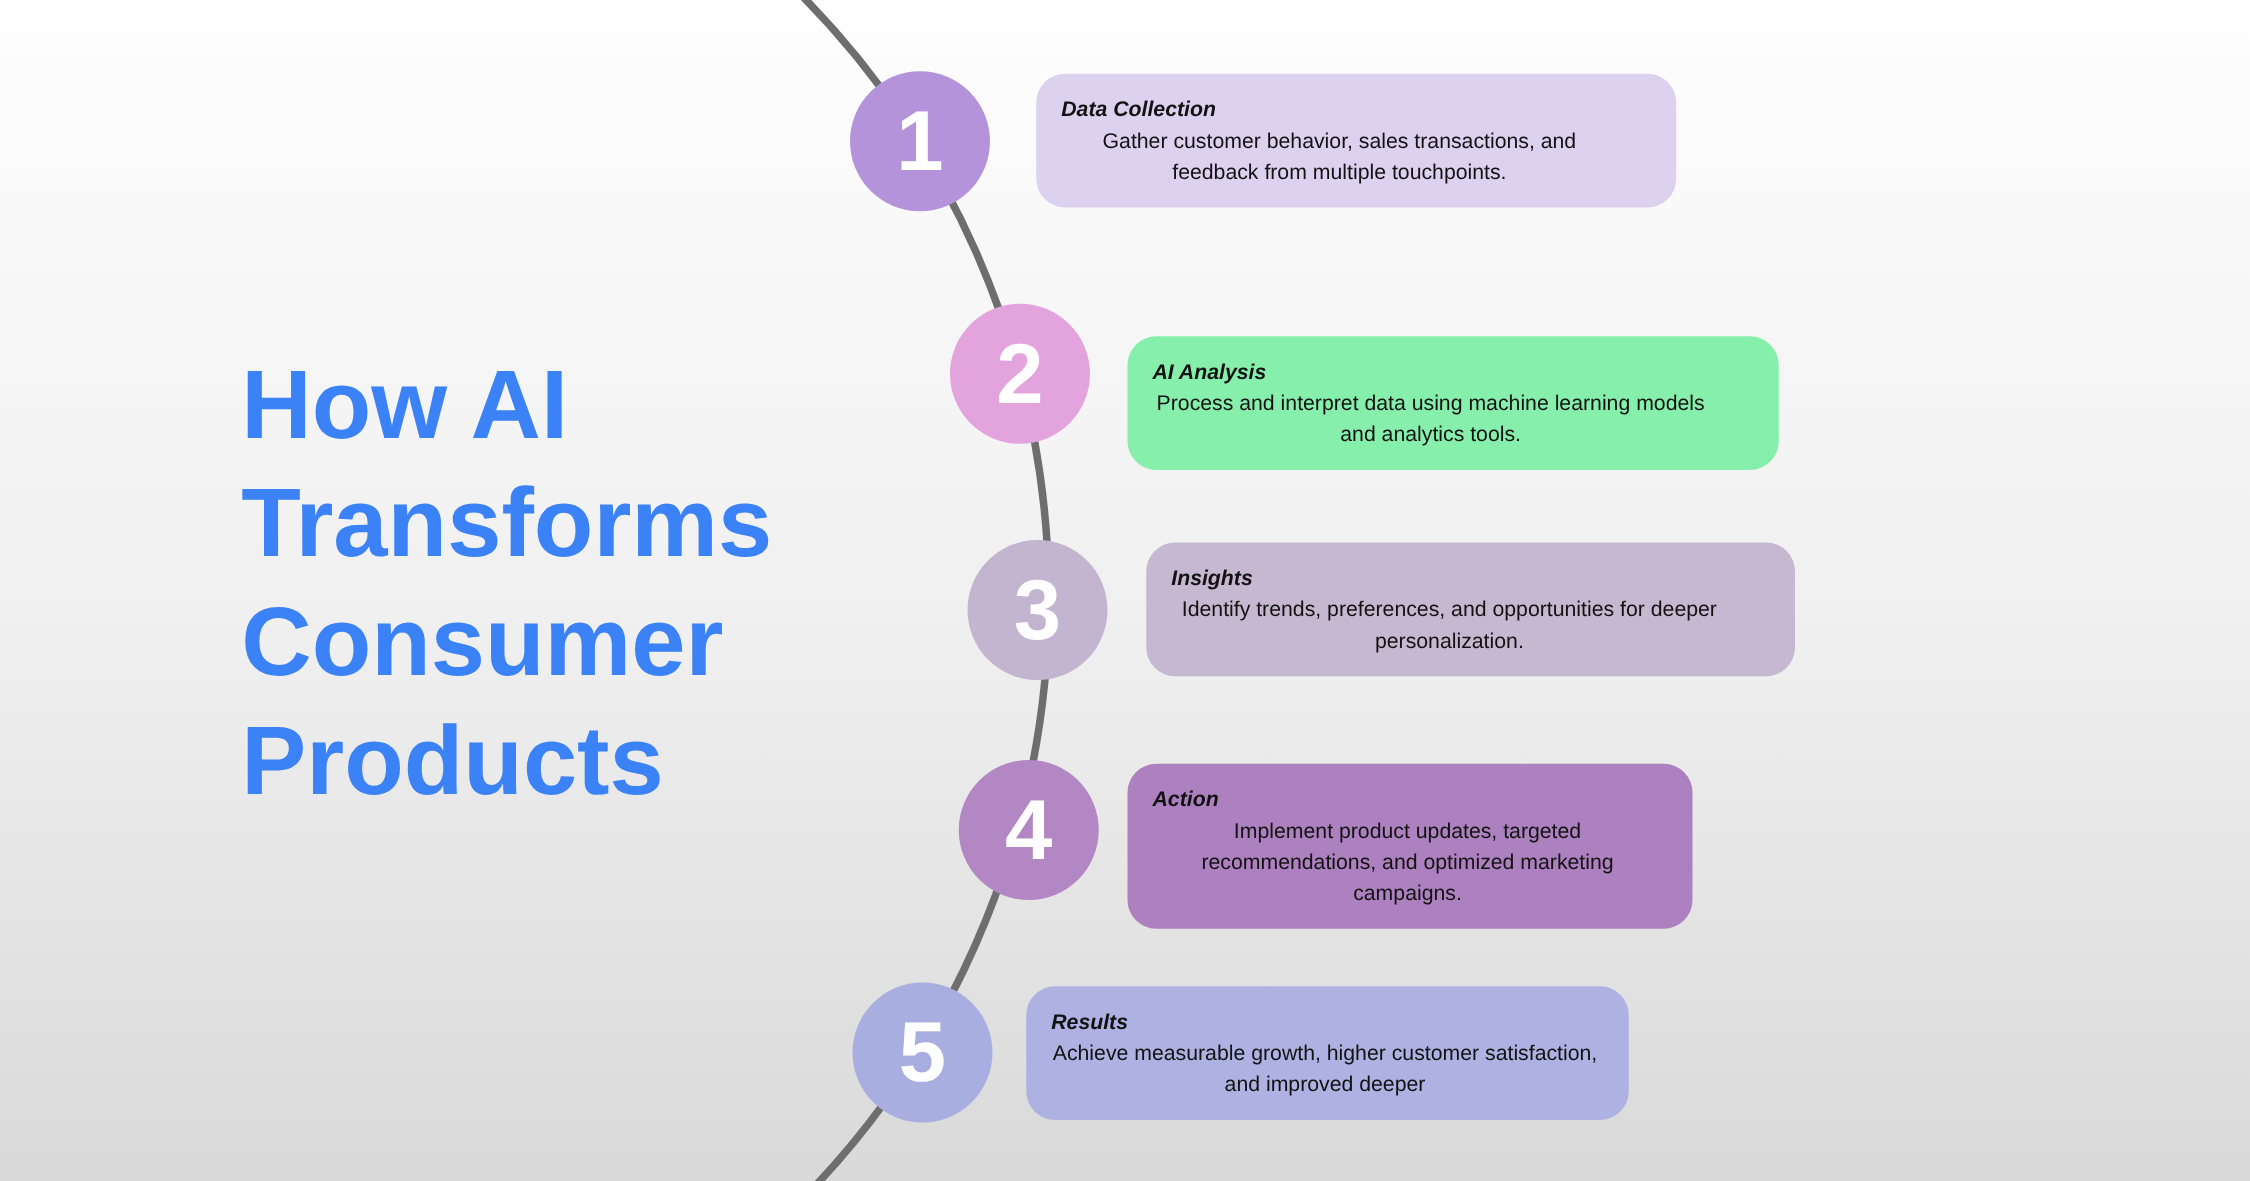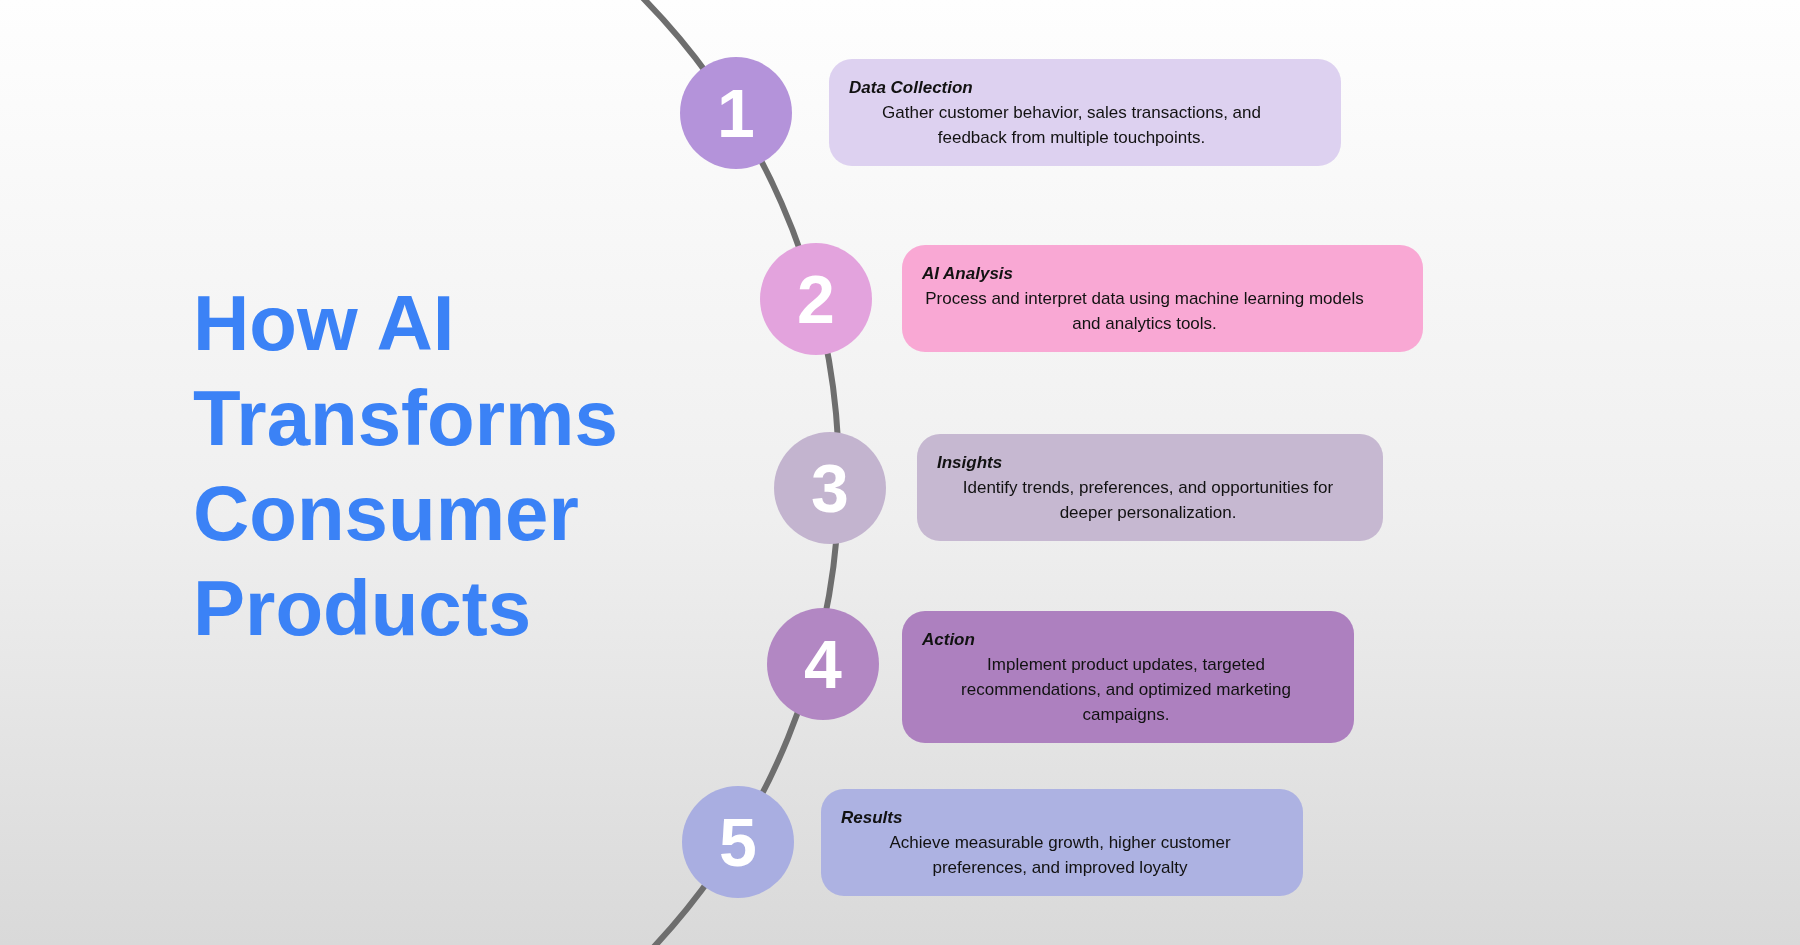--- a/index.html
+++ b/index.html
@@ -58,21 +58,21 @@
   }
   
   .step1 .circle { left: 680px; top: 57px; }
   .step2 .circle { left: 760px; top: 243px; }
   .step3 .circle { left: 774px; top: 432px; }
   .step4 .circle { left: 767px; top: 608px; }
   .step5 .circle { left: 682px; top: 786px; }
 
   .step1 .card { left: 829px; top: 59px;  width: 512px; }
   .step2 .card { left: 902px; top: 245px; width: 521px; }
-  .step3 .card { left: 917px; top: 434px; width: 466px; }
+  .step3 .card { left: 917px; top: 434px; width: 519px; }
   .step4 .card { left: 902px; top: 611px; width: 452px; }
   .step5 .card { left: 821px; top: 789px; width: 482px; }
 
   .step1 .card-body { max-width: 445px; }
   .step2 .card-body { max-width: 445px; }
   .step3 .card-body { max-width: 445px; }
   .step4 .card-body { max-width: 490px; }
   .step5 .card-body { max-width: 460px; }
 </style>
 </head>
@@ -96,21 +96,21 @@
   <div class="card" style="background: rgb(221, 209, 240);">
     <div class="card-title">Data Collection</div>
     <div class="card-body">Gather customer behavior, sales transactions, and feedback from multiple touchpoints.</div>
   </div>
 </div>
 
 <div class="step step2">
   <div class="circle" style="background: rgb(227, 163, 221);">
     <span class="num">2</span>
   </div>
-  <div class="card" style="background: #f9a8d4;">
+  <div class="card" style="background: #86efac; margin-top: 24px;">
     <div class="card-title">AI Analysis</div>
     <div class="card-body">Process and interpret data using machine learning models and analytics tools.</div>
   </div>
 </div>
 
 <div class="step step3">
   <div class="circle" style="background: rgb(195, 180, 207);">
     <span class="num">3</span>
   </div>
   <div class="card" style="background: rgb(198, 184, 209);">
@@ -128,15 +128,15 @@
     <div class="card-body">Implement product updates, targeted recommendations, and optimized marketing campaigns.</div>
   </div>
 </div>
 
 <div class="step step5">
   <div class="circle" style="background: rgb(169, 174, 225);">
     <span class="num">5</span>
   </div>
   <div class="card" style="background: rgb(173, 178, 226);">
     <div class="card-title">Results</div>
-    <div class="card-body">Achieve measurable growth, higher customer preferences, and improved loyalty</div>
+    <div class="card-body">Achieve measurable growth, higher customer satisfaction, and improved deeper</div>
   </div>
 </div>
 
 </body></html>

